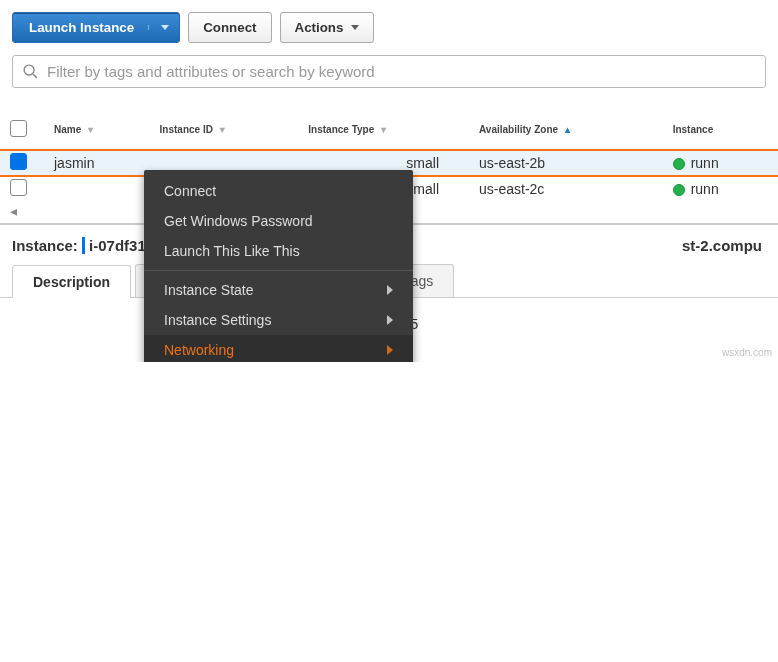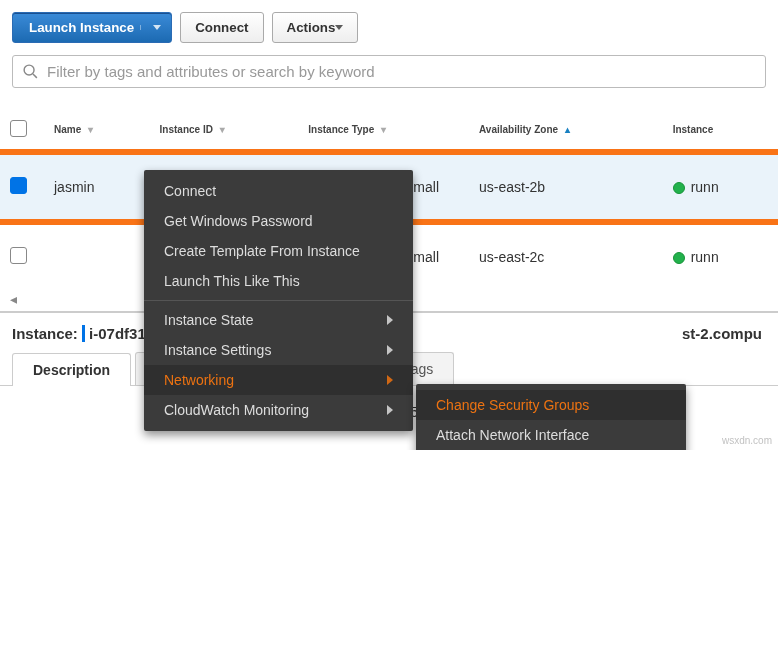--- a/index.html
+++ b/index.html
@@ -20,20 +20,21 @@
   }
   .btn {
     border: 1px solid #aaa;
     border-radius: 3px;
     padding: 7px 14px;
     background: linear-gradient(#fff,#eee);
     font-weight: bold;
     color: #333;
     display: inline-flex;
     align-items: center;
+    gap: 8px;
     cursor: pointer;
   }
   .btn-primary {
     border: 1px solid #2a6bb4;
     background: linear-gradient(#3b8bd8,#1c6ab2);
     color: #fff;
     padding: 7px 10px 7px 16px;
     box-shadow: 0 1px 0 #1a5090 inset;
   }
   .caret {
@@ -85,22 +86,22 @@
     font-size: 10px;
     white-space: nowrap;
   }
   th .col-caret {
     margin-left: 4px;
     opacity: .45;
     display:inline-block;
   }
   th.sorted .col-caret { opacity: .9; color:#0073bb; }
   td {
-    padding: 22px 10px;
-    border-top: 6px solid #f97316;
+    padding: 2px 10px;
+    border-top: 2px solid #f97316;
     white-space: nowrap;
   }
   tr.selected td { background:#eaf3fa; }
   .checkbox {
     width: 17px; height: 17px;
     border: 1px solid #888;
     border-radius: 3px;
     display: inline-block;
     background: #fff;
   }
@@ -308,23 +309,20 @@
 <div class="watermark">wsxdn.com</div>
 
 <div class="ctx ctx1" id="ctx1">
     <div class="ctx-item">
       <span>Connect</span>
     </div>
     <div class="ctx-item">
       <span>Get Windows Password</span>
     </div>
     <div class="ctx-item">
-      <span>Create Template From Instance</span>
-    </div>
-    <div class="ctx-item">
       <span>Launch This Like This</span>
     </div>
     <div class="ctx-sep"></div>
     <div class="ctx-item">
       <span>Instance State</span>
       <span class="arrow-right"></span>
     </div>
     <div class="ctx-item">
       <span>Instance Settings</span>
       <span class="arrow-right"></span>

